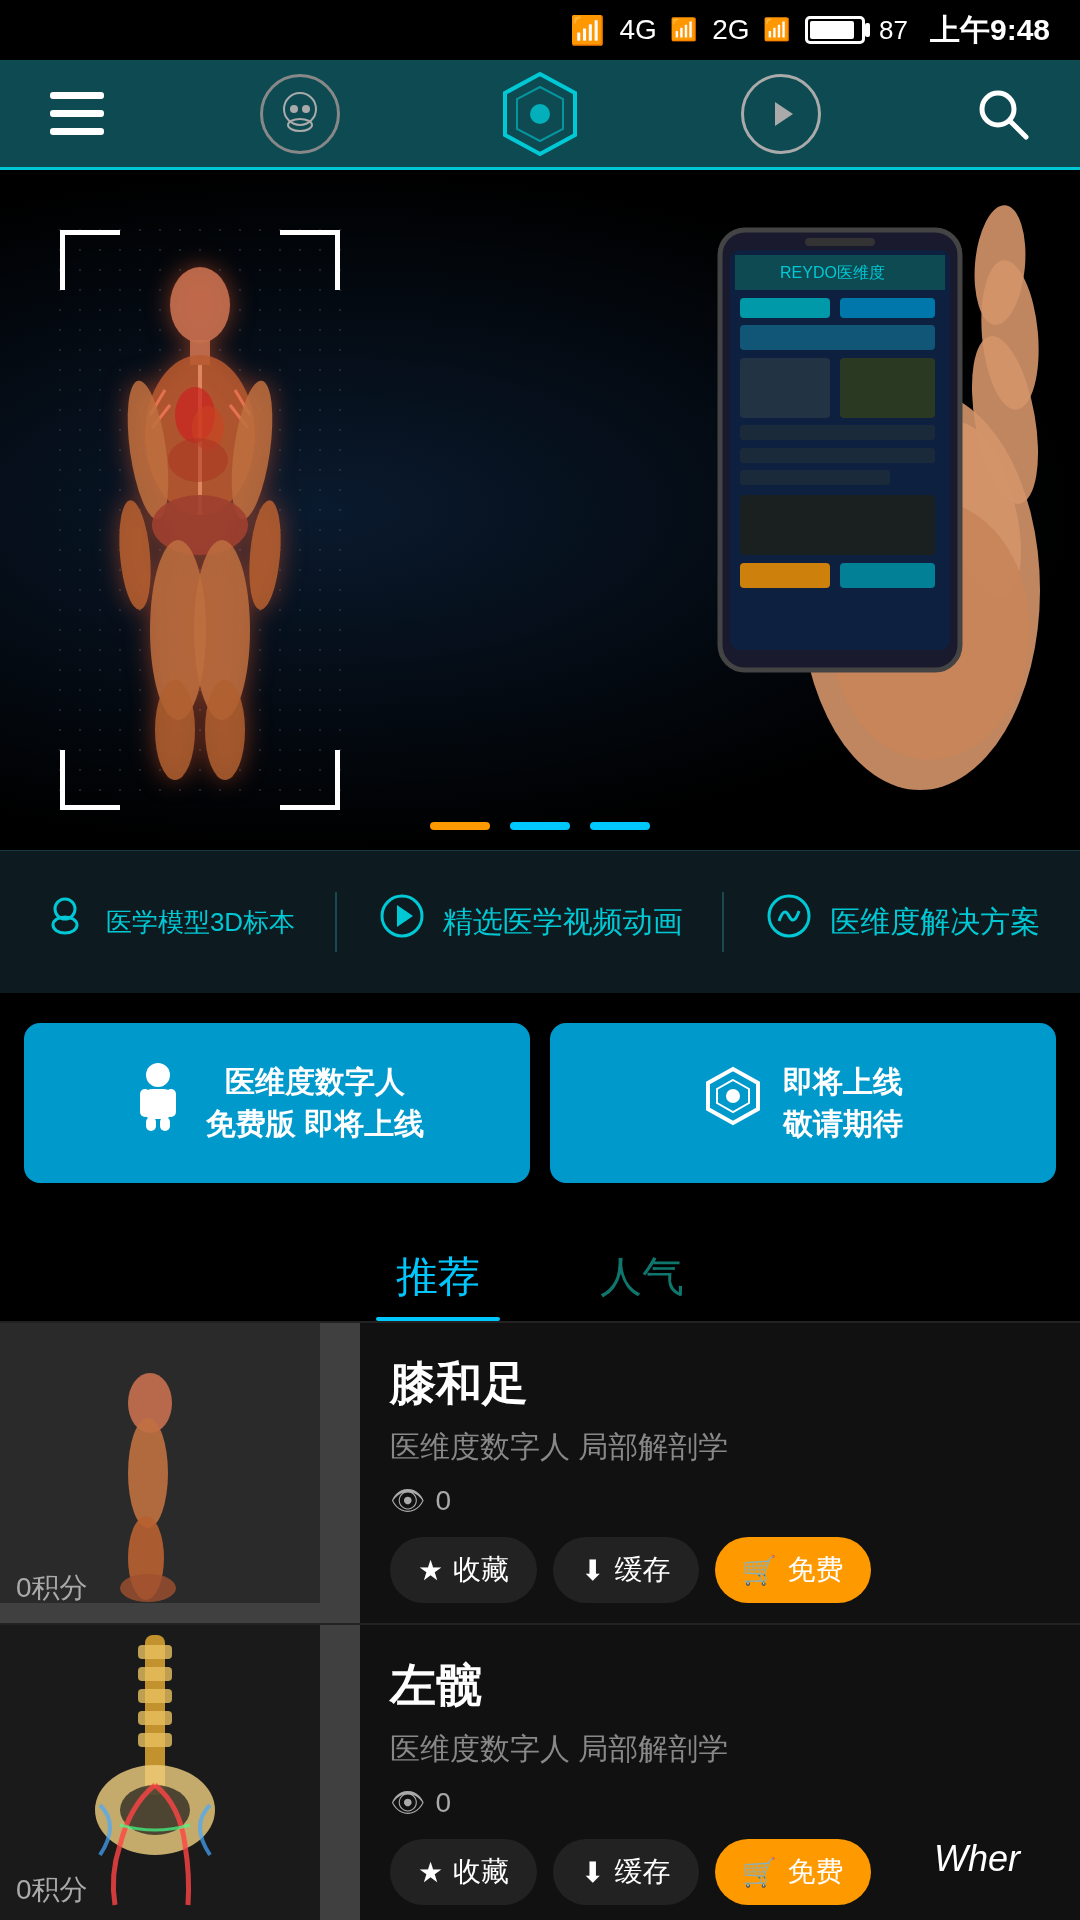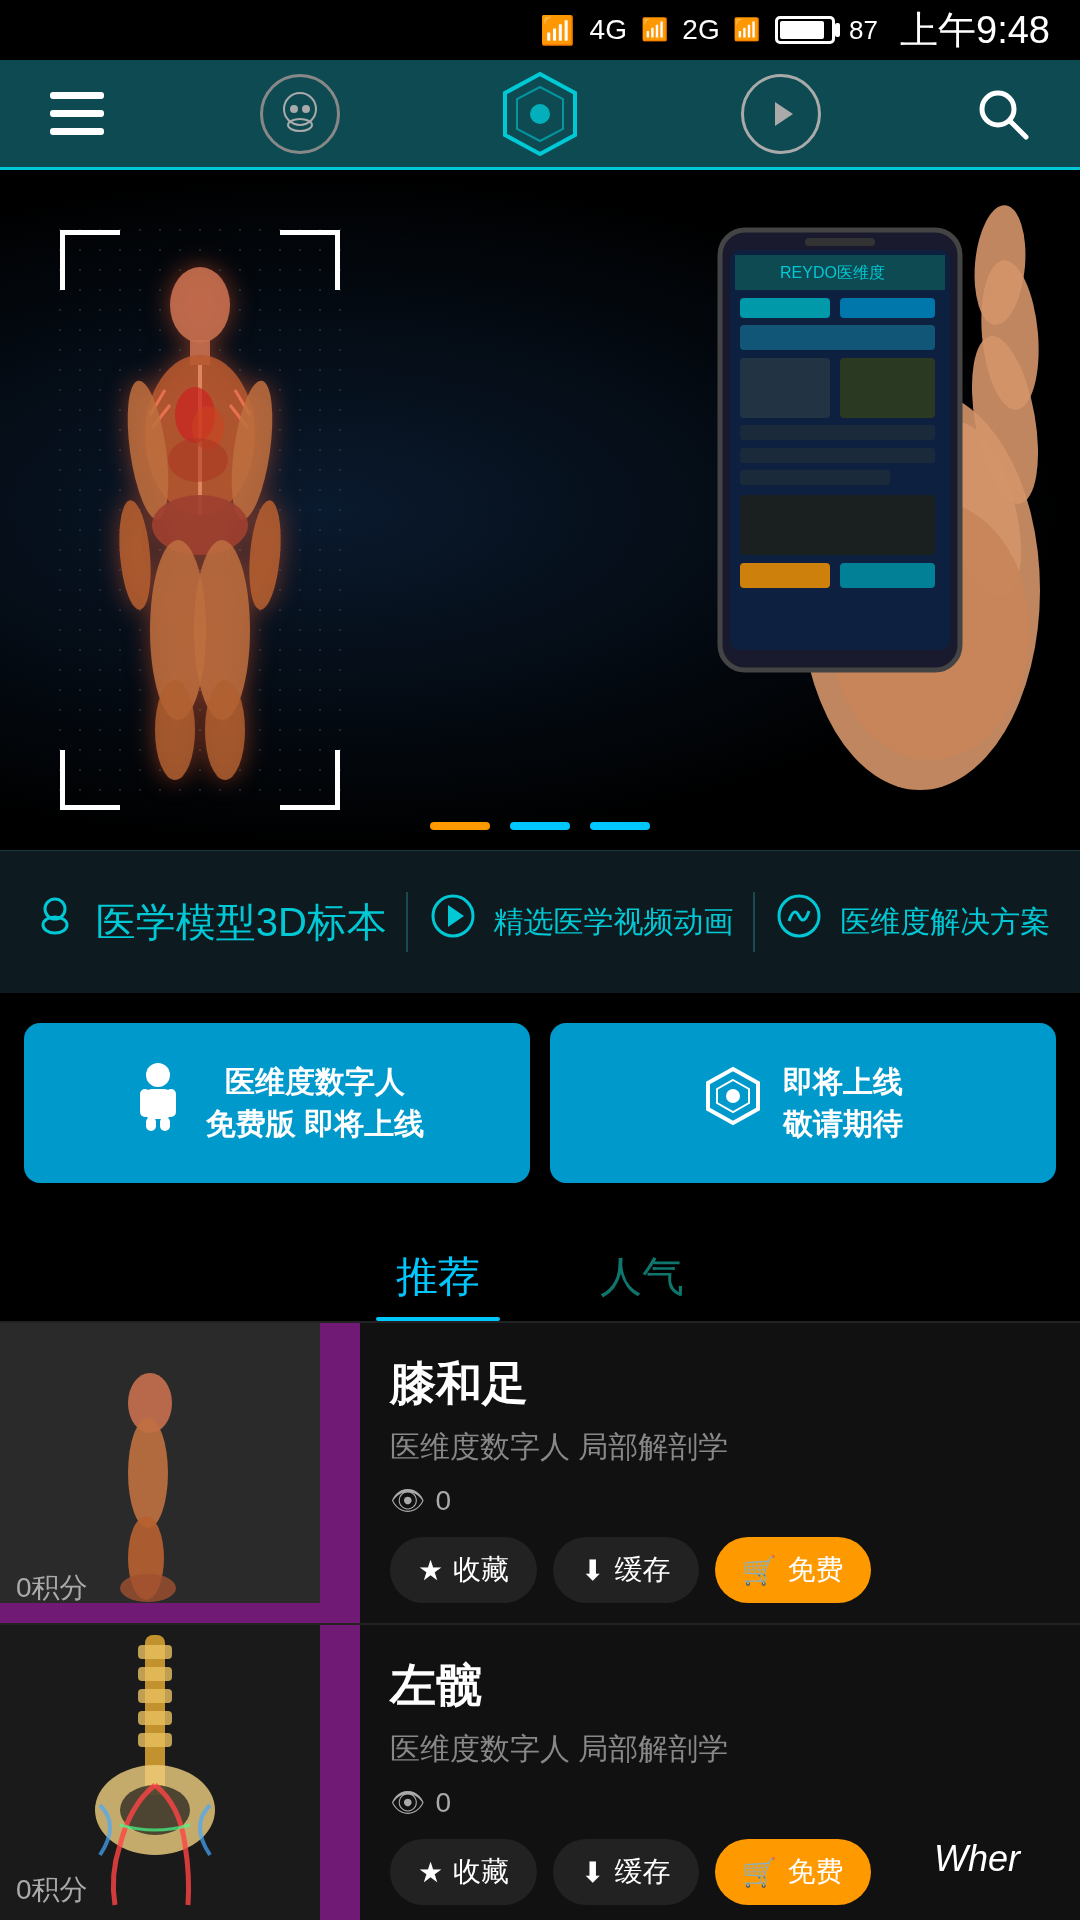--- a/index.html
+++ b/index.html
@@ -264,21 +264,21 @@
     .list-item {
       width: 100%;
       background: #111;
       display: flex;
       border-bottom: 2px solid #222;
       min-height: 280px;
     }
     .list-thumb {
       width: 360px;
       min-height: 280px;
-      background: #701a75;
+      background: #404040;
       position: relative;
       flex-shrink: 0;
       display: flex;
       align-items: flex-end;
       justify-content: flex-start;
       padding: 16px;
     }
     .list-num {
       position: absolute;
       top: 14px;
@@ -393,21 +393,21 @@
 <div class="status-bar">
   <span>📶</span>
   <span>4G</span>
   <span style="font-size:22px;">📶</span>
   <span>2G</span>
   <span style="font-size:22px;">📶</span>
   <div class="status-battery">
     <div class="battery-fill"></div>
   </div>
   <span style="font-size:26px;">87</span>
-  <span style="font-size:38px; margin-left:8px;">上午9:48</span>
+  <span style="font-size:30px; margin-left:8px;font-weight:bold;">上午9:48</span>
 </div>
 
 <div class="navbar">
   <div class="navbar-icon">
     <svg width="54" height="44" viewBox="0 0 54 44">
       <rect y="0" width="54" height="7" rx="3" fill="white"></rect>
       <rect y="18" width="54" height="7" rx="3" fill="white"></rect>
       <rect y="36" width="54" height="7" rx="3" fill="white"></rect>
     </svg>
   </div>
@@ -530,21 +530,21 @@
 </div>
 
 <div class="features-row">
   <div class="feature-item">
     <span class="feature-icon">
       <svg width="50" height="50" viewBox="0 0 50 50">
         <circle cx="25" cy="18" r="10" fill="none" stroke="#00c8d4" stroke-width="3"></circle>
         <ellipse cx="25" cy="34" rx="12" ry="8" fill="none" stroke="#00c8d4" stroke-width="3"></ellipse>
       </svg>
     </span>
-    <span style="color:#00c8d4; font-size:40px;">医学模型3D标本</span>
+    <span style="color:#00c8d4; font-size:26px;">医学模型3D标本</span>
   </div>
   <div class="feature-divider"></div>
   <div class="feature-item">
     <span class="feature-icon">
       <svg width="50" height="50" viewBox="0 0 50 50">
         <circle cx="25" cy="25" r="20" fill="none" stroke="#00c8d4" stroke-width="3"></circle>
         <polygon points="20,14 36,25 20,36" fill="#00c8d4"></polygon>
       </svg>
     </span>
     <span style="color:#00c8d4; font-size:30px;">精选医学视频动画</span>

